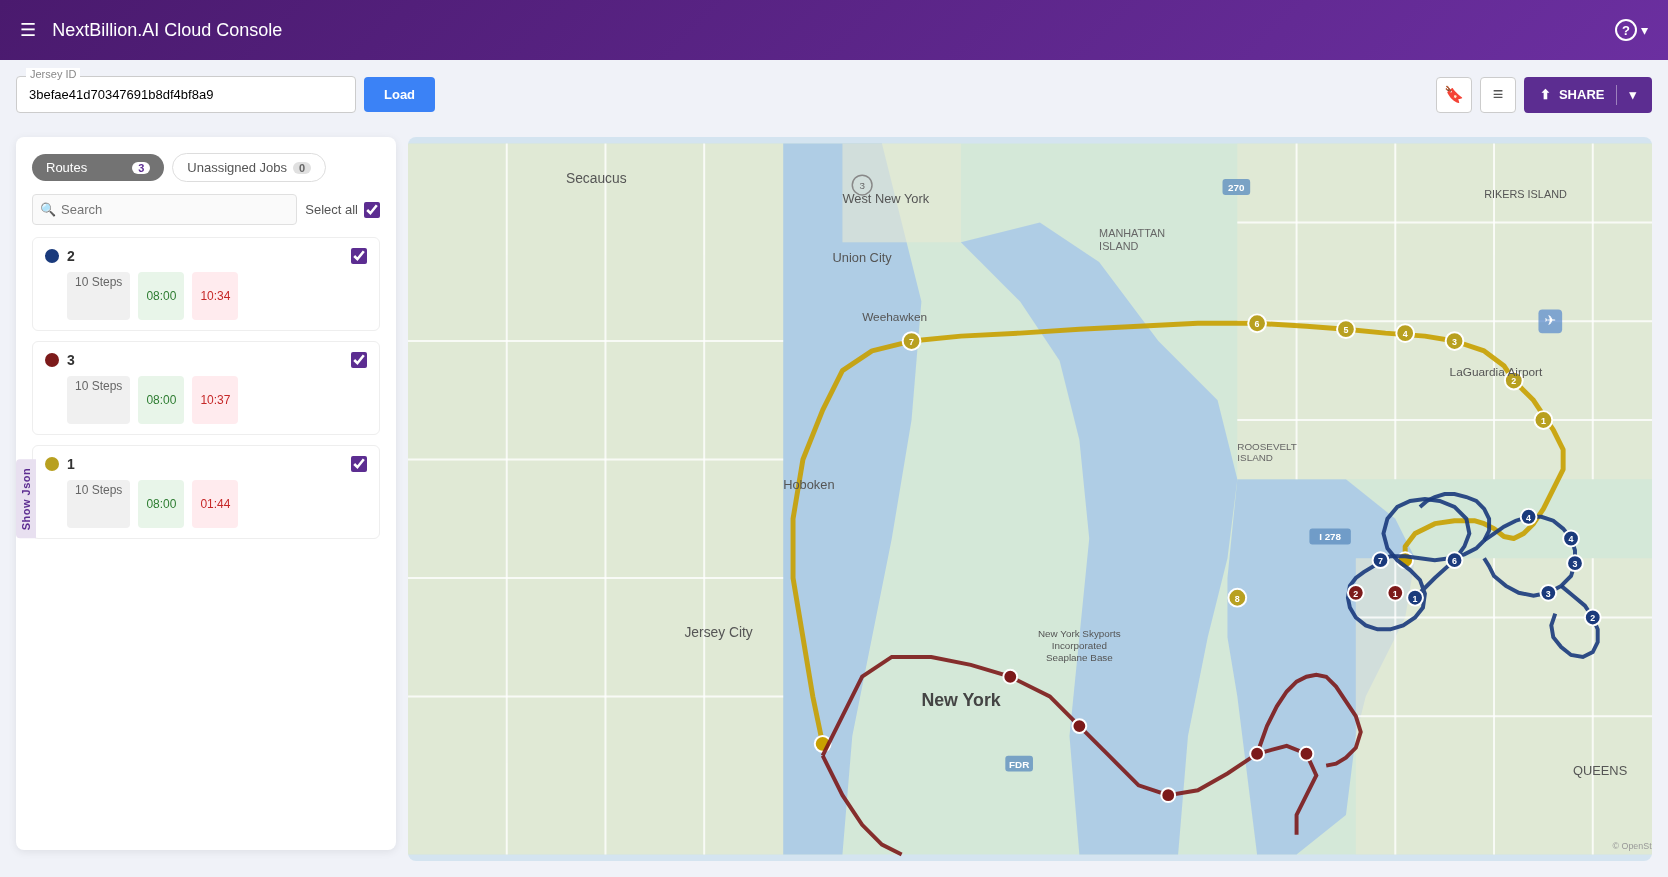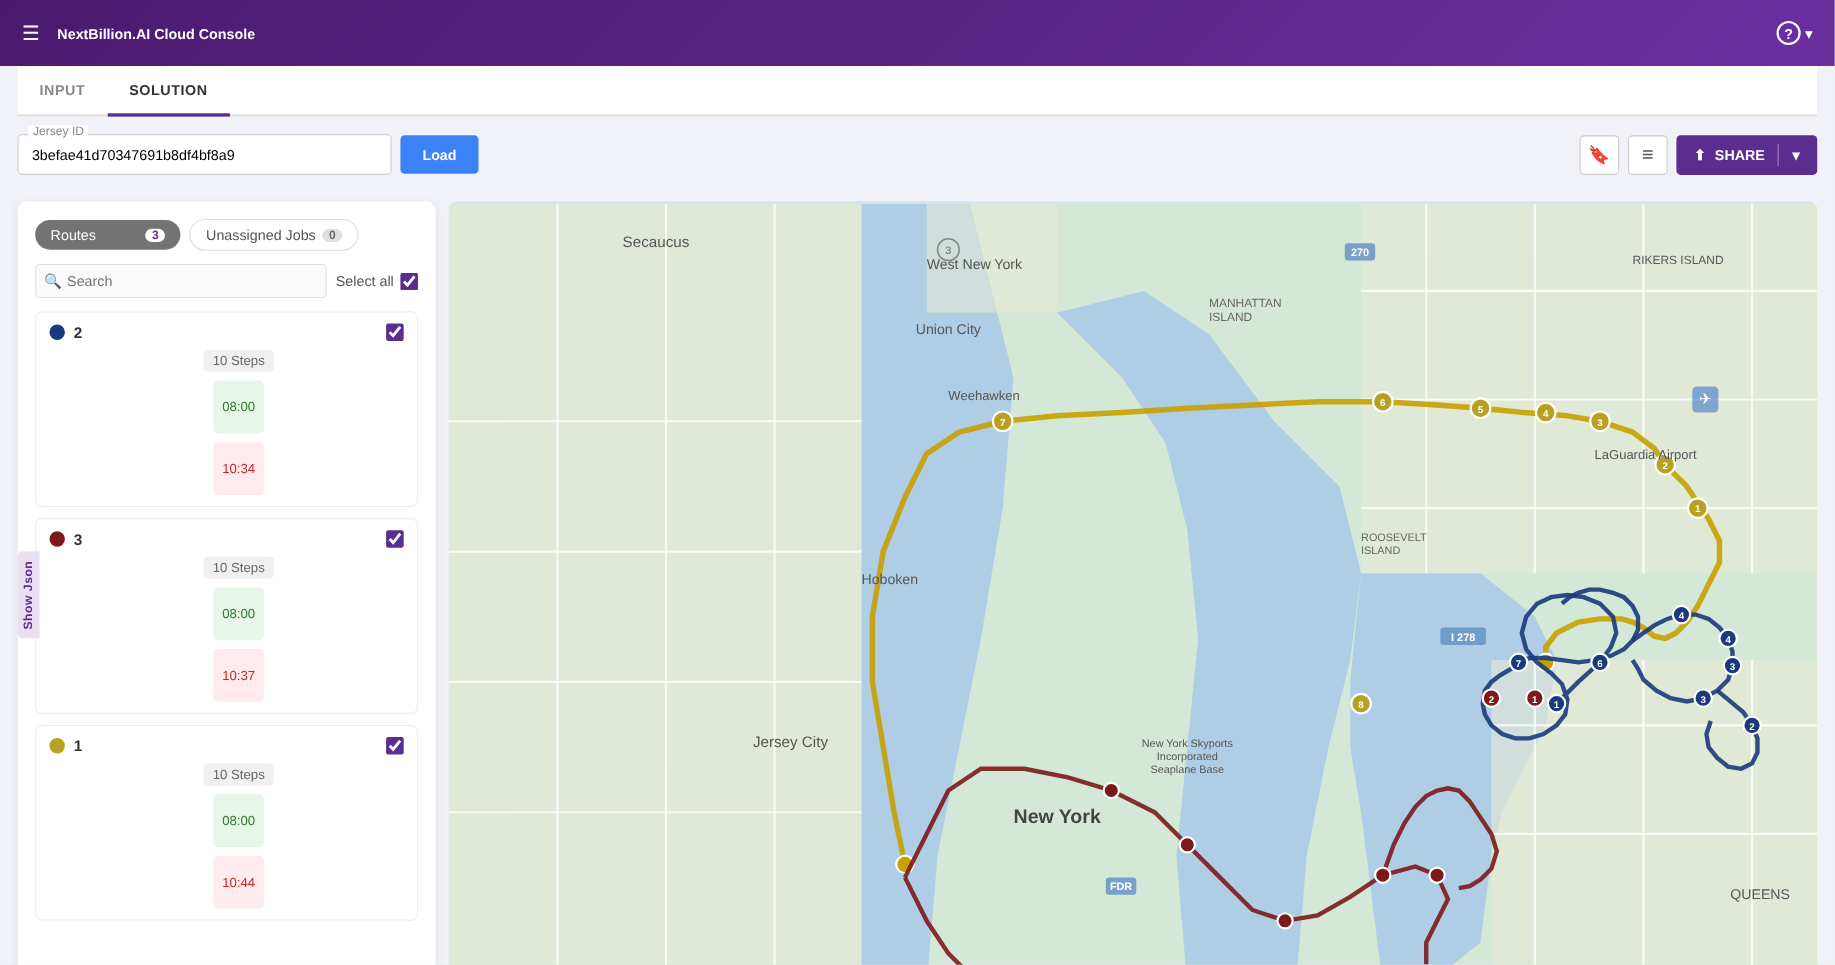--- a/index.html
+++ b/index.html
@@ -8,21 +8,21 @@
     
     .top-nav {
       background: linear-gradient(135deg, #4a1a6e, #6b2fa0);
       height: 60px;
       display: flex;
       align-items: center;
       padding: 0 20px;
       gap: 16px;
     }
     .nav-menu-icon { color: white; font-size: 18px; cursor: pointer; }
-    .nav-title { color: white; font-size: 13px; font-weight: 700; flex: 1; }
+    .nav-title { color: white; font-size: 18px; font-weight: 400; flex: 1; }
     .nav-help {
       color: white;
       display: flex;
       align-items: center;
       gap: 4px;
       font-size: 14px;
       cursor: pointer;
     }
     .nav-help-icon {
       width: 22px; height: 22px;
@@ -270,25 +270,23 @@
       flex-shrink: 0;
     }
     .route-id {
       flex: 1;
       font-size: 14px;
       font-weight: 600;
       color: #333;
     }
     .route-details {
       display: flex;
-      align-items: center;
       gap: 8px;
       margin-top: 8px;
       padding-left: 22px;
-      flex-direction: column;
     }
     .steps-badge {
       background: #f0f0f0;
       color: #666;
       font-size: 12px;
       padding: 3px 8px;
       border-radius: 4px;
     }
     .time-badge {
       font-size: 12px;
@@ -335,24 +333,20 @@
   <span class="nav-menu-icon">☰</span>
   <span class="nav-title">NextBillion.AI Cloud Console</span>
   <div class="nav-help">
     <div class="nav-help-icon">?</div>
     <span>▾</span>
   </div>
 </div>
 
 <div class="content-area">
 
-  <div class="tab-bar">
-    <div class="tab">INPUT</div>
-    <div class="tab active">SOLUTION</div>
-  </div>
 
   <div class="toolbar-row" style="margin-top:16px;">
     <div class="field-group request-group">
       <span class="field-label">Jersey ID</span>
       <input class="field-input" value="3befae41d70347691b8df4bf8a9" style="min-width: 320px;">
     </div>
     <button class="load-btn">Load</button>
     <div class="spacer"></div>
     <div class="toolbar-actions">
       <div class="icon-btn">
@@ -430,21 +424,21 @@
 
         <div class="route-item">
           <div class="route-header">
             <div class="route-dot" style="background:#b8a020;"></div>
             <span class="route-id">1</span>
             <input type="checkbox" class="checkbox" checked="" style="">
           </div>
           <div class="route-details">
             <span class="steps-badge">10 Steps</span>
             <span class="time-badge time-green">08:00</span>
-            <span class="time-badge time-red">10:44</span>
+            <span class="time-badge time-red">01:44</span>
           </div>
         </div>
 
       </div>
     </div>
 
     <div class="map-area">
       <svg viewBox="0 0 1260 720" width="100%" height="100%" xmlns="http://www.w3.org/2000/svg">
 
         <rect width="1260" height="720" fill="#d4e8d8"></rect>

